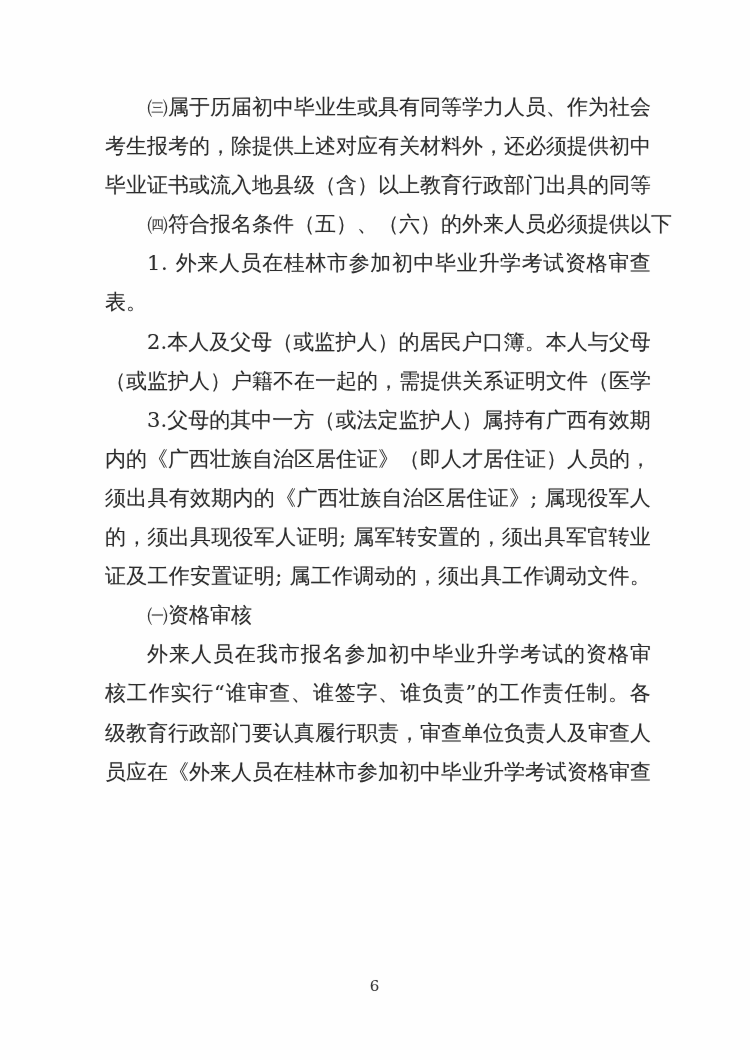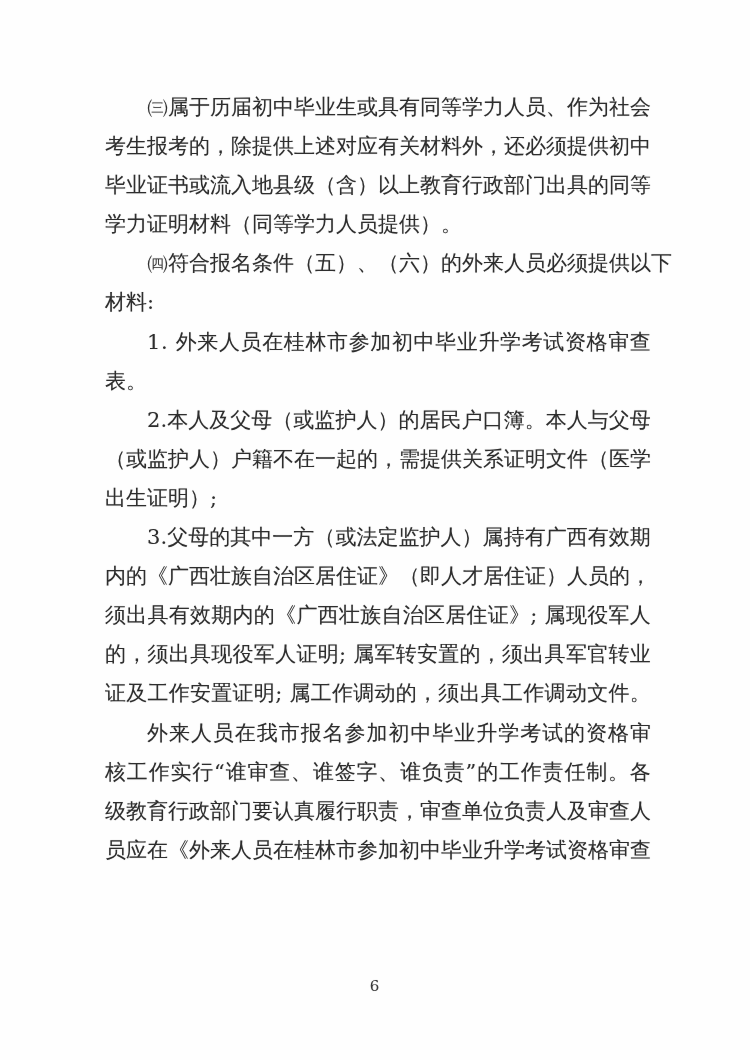--- a/index.html
+++ b/index.html
@@ -140,21 +140,20 @@
         <span>行</span>
         <span>政</span>
         <span>部</span>
         <span>门</span>
         <span>出</span>
         <span>具</span>
         <span>的</span>
         <span>同</span>
         <span>等</span>
       </div>
-      <div class="line">学力证明材料（同等学力人员提供）。</div>
       <div class="line indent fill">
         <span>㈣</span>
         <span>符</span>
         <span>合</span>
         <span>报</span>
         <span>名</span>
         <span>条</span>
         <span>件</span>
         <span>（</span>
         <span>五</span>
@@ -168,21 +167,20 @@
         <span>来</span>
         <span>人</span>
         <span>员</span>
         <span>必</span>
         <span>须</span>
         <span>提</span>
         <span>供</span>
         <span>以</span>
         <span>下</span>
       </div>
-      <div class="line">材料:</div>
       <div class="line indent fill">
         <span>1</span>
         <span>.</span>
         <span> </span>
         <span>外</span>
         <span>来</span>
         <span>人</span>
         <span>员</span>
         <span>在</span>
         <span>桂</span>
@@ -252,21 +250,20 @@
         <span>关</span>
         <span>系</span>
         <span>证</span>
         <span>明</span>
         <span>文</span>
         <span>件</span>
         <span>（</span>
         <span>医</span>
         <span>学</span>
       </div>
-      <div class="line">出生证明）;</div>
       <div class="line indent fill">
         <span>3</span>
         <span>.</span>
         <span>父</span>
         <span>母</span>
         <span>的</span>
         <span>其</span>
         <span>中</span>
         <span>一</span>
         <span>方</span>
@@ -395,20 +392,21 @@
         <span>出</span>
         <span>具</span>
         <span>工</span>
         <span>作</span>
         <span>调</span>
         <span>动</span>
         <span>文</span>
         <span>件</span>
         <span>。</span>
       </div>
+      <div class="line indent">㈠资格审核</div>
       <div class="line indent fill">
         <span>外</span>
         <span>来</span>
         <span>人</span>
         <span>员</span>
         <span>在</span>
         <span>我</span>
         <span>市</span>
         <span>报</span>
         <span>名</span>

